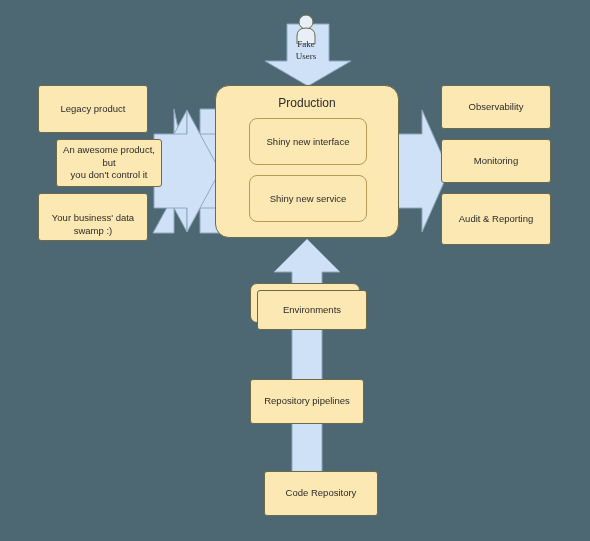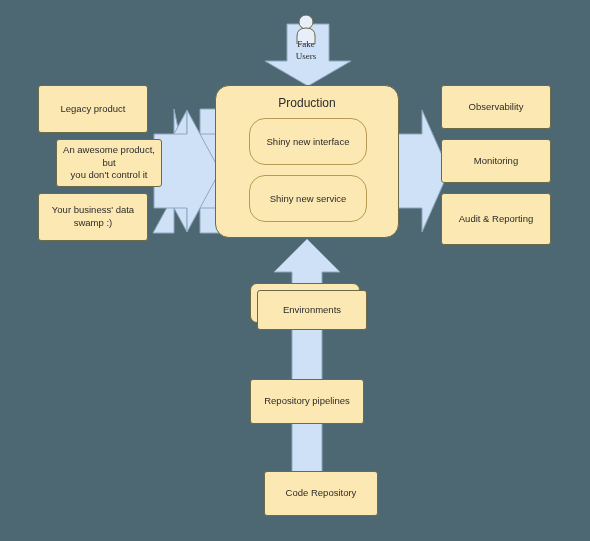--- a/index.html
+++ b/index.html
@@ -56,21 +56,21 @@
     text-align: center;
     font-size: 12px;
     color: #2b2b2b;
     font-family: "Liberation Sans", sans-serif;
   }
   .inner-node {
     position: absolute;
     box-sizing: border-box;
     background: #fce8b2;
     border: 1px solid #b79b55;
-    border-radius: 16px;
+    border-radius: 8px;
     display: flex;
     align-items: center;
     justify-content: center;
     text-align: center;
     font-size: 9.5px;
     color: #2b2b2b;
   }
   
   .stack-back {
     position: absolute;
@@ -146,21 +146,21 @@
     <path class="arrow-shape" d="M 35,1 L 68,34 L 50,34 L 50,259 L 20,259 L 20,34 L 2,34 Z"></path>
   </svg>
 
   <div class="node" style="left:38px; top:85px; width:110px; height:48px;">
     <span class="node-label">Legacy product</span>
   </div>
   <div class="node" style="left:56px; top:139px; width:106px; height:48px;">
     <span class="node-label">An awesome product, but
 you don't control it</span>
   </div>
-  <div class="node" style="left:38px; top:193px; width:110px; height:48px;">
+  <div class="node" style="left:38px; top:193px; width:110px; height:48px;align-items:flex-end;">
     <span class="node-label">Your business' data
 swamp :)</span>
   </div>
 
   <div id="production">
     <div id="production-title">Production</div>
     <div class="inner-node" style="left:33px; top:32px; width:118px; height:47px;">
       <span class="node-label">Shiny new interface</span>
     </div>
     <div class="inner-node" style="left:33px; top:89px; width:118px; height:47px;">

